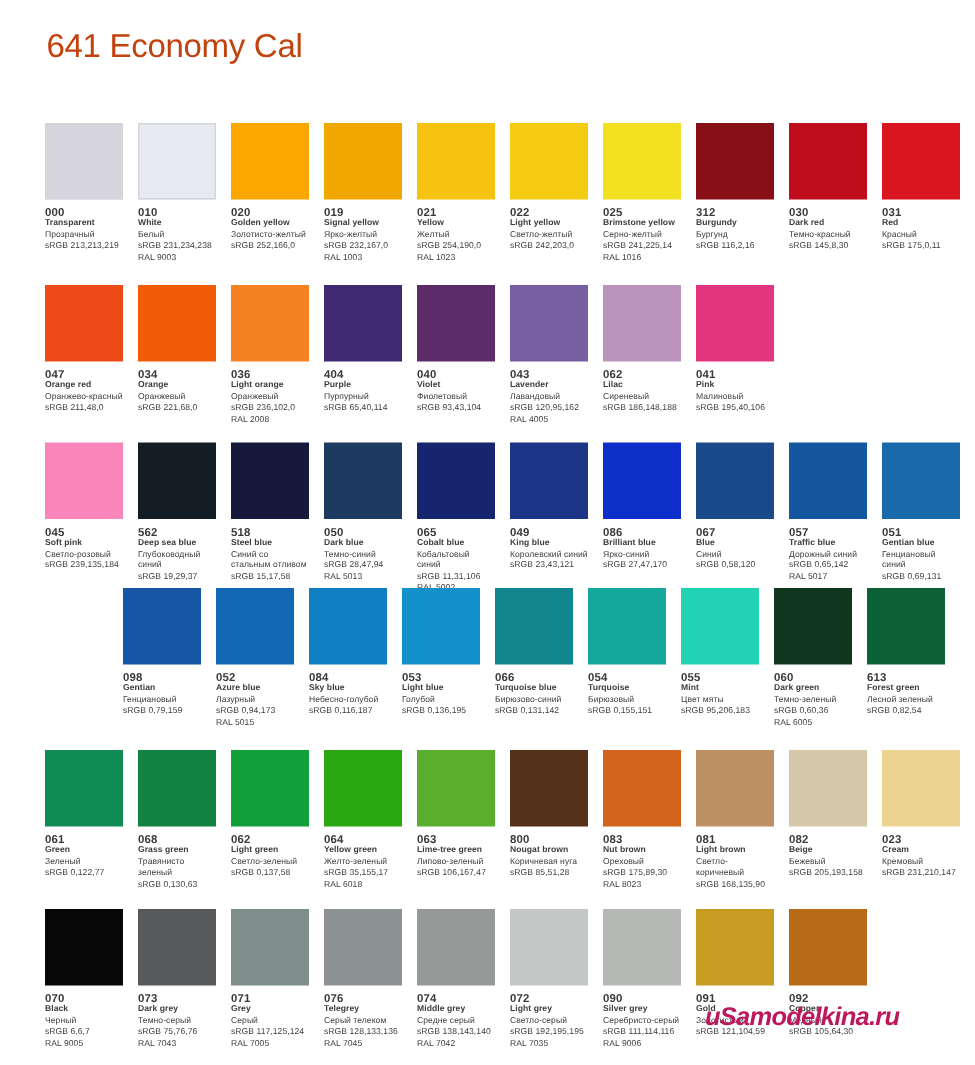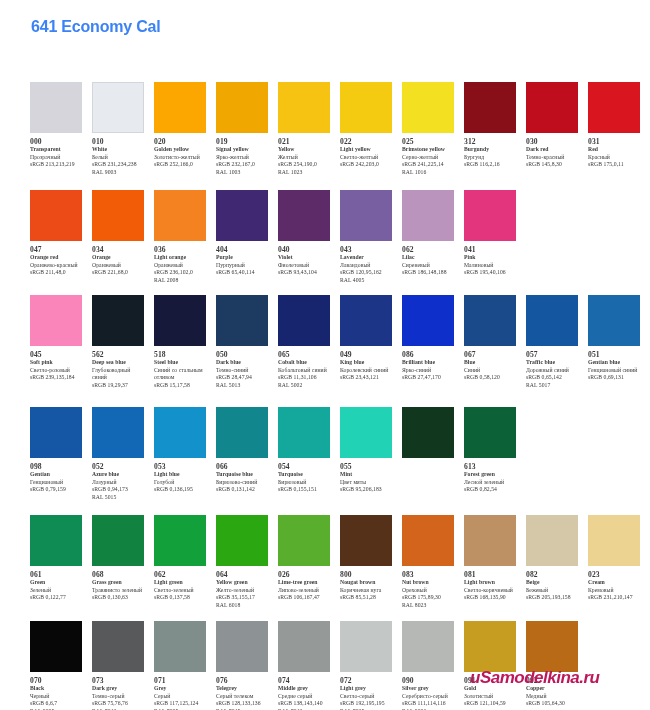--- a/index.html
+++ b/index.html
@@ -18,42 +18,41 @@
   #page {
     width: 650px;
     height: 710px;
     position: relative;
     background: #ffffff;
   }
   #page-title {
     position: absolute;
     left: 31px;
     top: 18px;
-    font-size: 16px;
-    font-weight: bold;
+    font-size: 22px;
+    font-weight: normal;
     letter-spacing: -0.2px;
-    color: #3b82f6;
+    color: #c2410c;
     white-space: nowrap;
   }
   #grid {
     position: absolute;
     left: 30px;
     top: 82px;
     width: 600px;
   }
   .swatch-row {
     display: flex;
     flex-direction: row;
     align-items: flex-start;
-    font-family: Liberation Serif, serif;
   }
   .r0 { height: 108px; }
   .r1 { height: 105px; }
-  .r2 { height: 112px; }
-  .r3 { height: 108px; }
+  .r2 { height: 97px; }
+  .r3 { height: 108px; justify-content: flex-end; }
   .r4 { height: 106px; }
   .r5 { height: 110px; }
   .cell {
     width: 52px;
     margin-right: 10px;
     position: relative;
   }
   .cell:last-child { margin-right: 0; }
   .chip {
     width: 52px;
@@ -388,20 +387,29 @@
           <div class="chip" style="background: rgb(19, 104, 181);"></div>
           <div class="meta">
             <div class="code">052</div>
             <div class="nm-en wrap">Azure blue</div>
             <div class="nm-ru wrap">Лазурный</div>
             <div class="srgb">sRGB 0,94,173</div>
             <div class="ral">RAL 5015</div>
           </div>
         </div>
         <div class="cell">
+          <div class="chip" style="background: rgb(17, 128, 194);"></div>
+          <div class="meta">
+            <div class="code">084</div>
+            <div class="nm-en wrap">Sky blue</div>
+            <div class="nm-ru wrap">Небесно-голубой</div>
+            <div class="srgb">sRGB 0,116,187</div>
+          </div>
+        </div>
+        <div class="cell">
           <div class="chip" style="background: rgb(19, 145, 203);"></div>
           <div class="meta">
             <div class="code">053</div>
             <div class="nm-en wrap">Light blue</div>
             <div class="nm-ru wrap">Голубой</div>
             <div class="srgb">sRGB 0,136,195</div>
           </div>
         </div>
         <div class="cell">
           <div class="chip" style="background: rgb(17, 134, 141);"></div>
@@ -425,20 +433,27 @@
           <div class="chip" style="background: rgb(33, 211, 180);"></div>
           <div class="meta">
             <div class="code">055</div>
             <div class="nm-en wrap">Mint</div>
             <div class="nm-ru wrap">Цвет мяты</div>
             <div class="srgb">sRGB 95,206,183</div>
           </div>
         </div>
         <div class="cell">
           <div class="chip" style="background: rgb(17, 56, 31);"></div>
+          <div class="meta">
+            <div class="code">060</div>
+            <div class="nm-en wrap">Dark green</div>
+            <div class="nm-ru wrap">Темно-зеленый</div>
+            <div class="srgb">sRGB 0,60,36</div>
+            <div class="ral">RAL 6005</div>
+          </div>
         </div>
         <div class="cell">
           <div class="chip" style="background: rgb(13, 97, 54);"></div>
           <div class="meta">
             <div class="code">613</div>
             <div class="nm-en wrap">Forest green</div>
             <div class="nm-ru wrap">Лесной зеленый</div>
             <div class="srgb">sRGB 0,82,54</div>
           </div>
         </div>
@@ -477,21 +492,21 @@
             <div class="code">064</div>
             <div class="nm-en wrap">Yellow green</div>
             <div class="nm-ru wrap">Желто-зеленый</div>
             <div class="srgb">sRGB 35,155,17</div>
             <div class="ral">RAL 6018</div>
           </div>
         </div>
         <div class="cell">
           <div class="chip" style="background: rgb(89, 174, 46);"></div>
           <div class="meta">
-            <div class="code">026</div>
+            <div class="code">063</div>
             <div class="nm-en wrap">Lime-tree green</div>
             <div class="nm-ru wrap">Липово-зеленый</div>
             <div class="srgb">sRGB 106,167,47</div>
           </div>
         </div>
         <div class="cell">
           <div class="chip" style="background: rgb(86, 49, 26);"></div>
           <div class="meta">
             <div class="code">800</div>
             <div class="nm-en wrap">Nougat brown</div>

